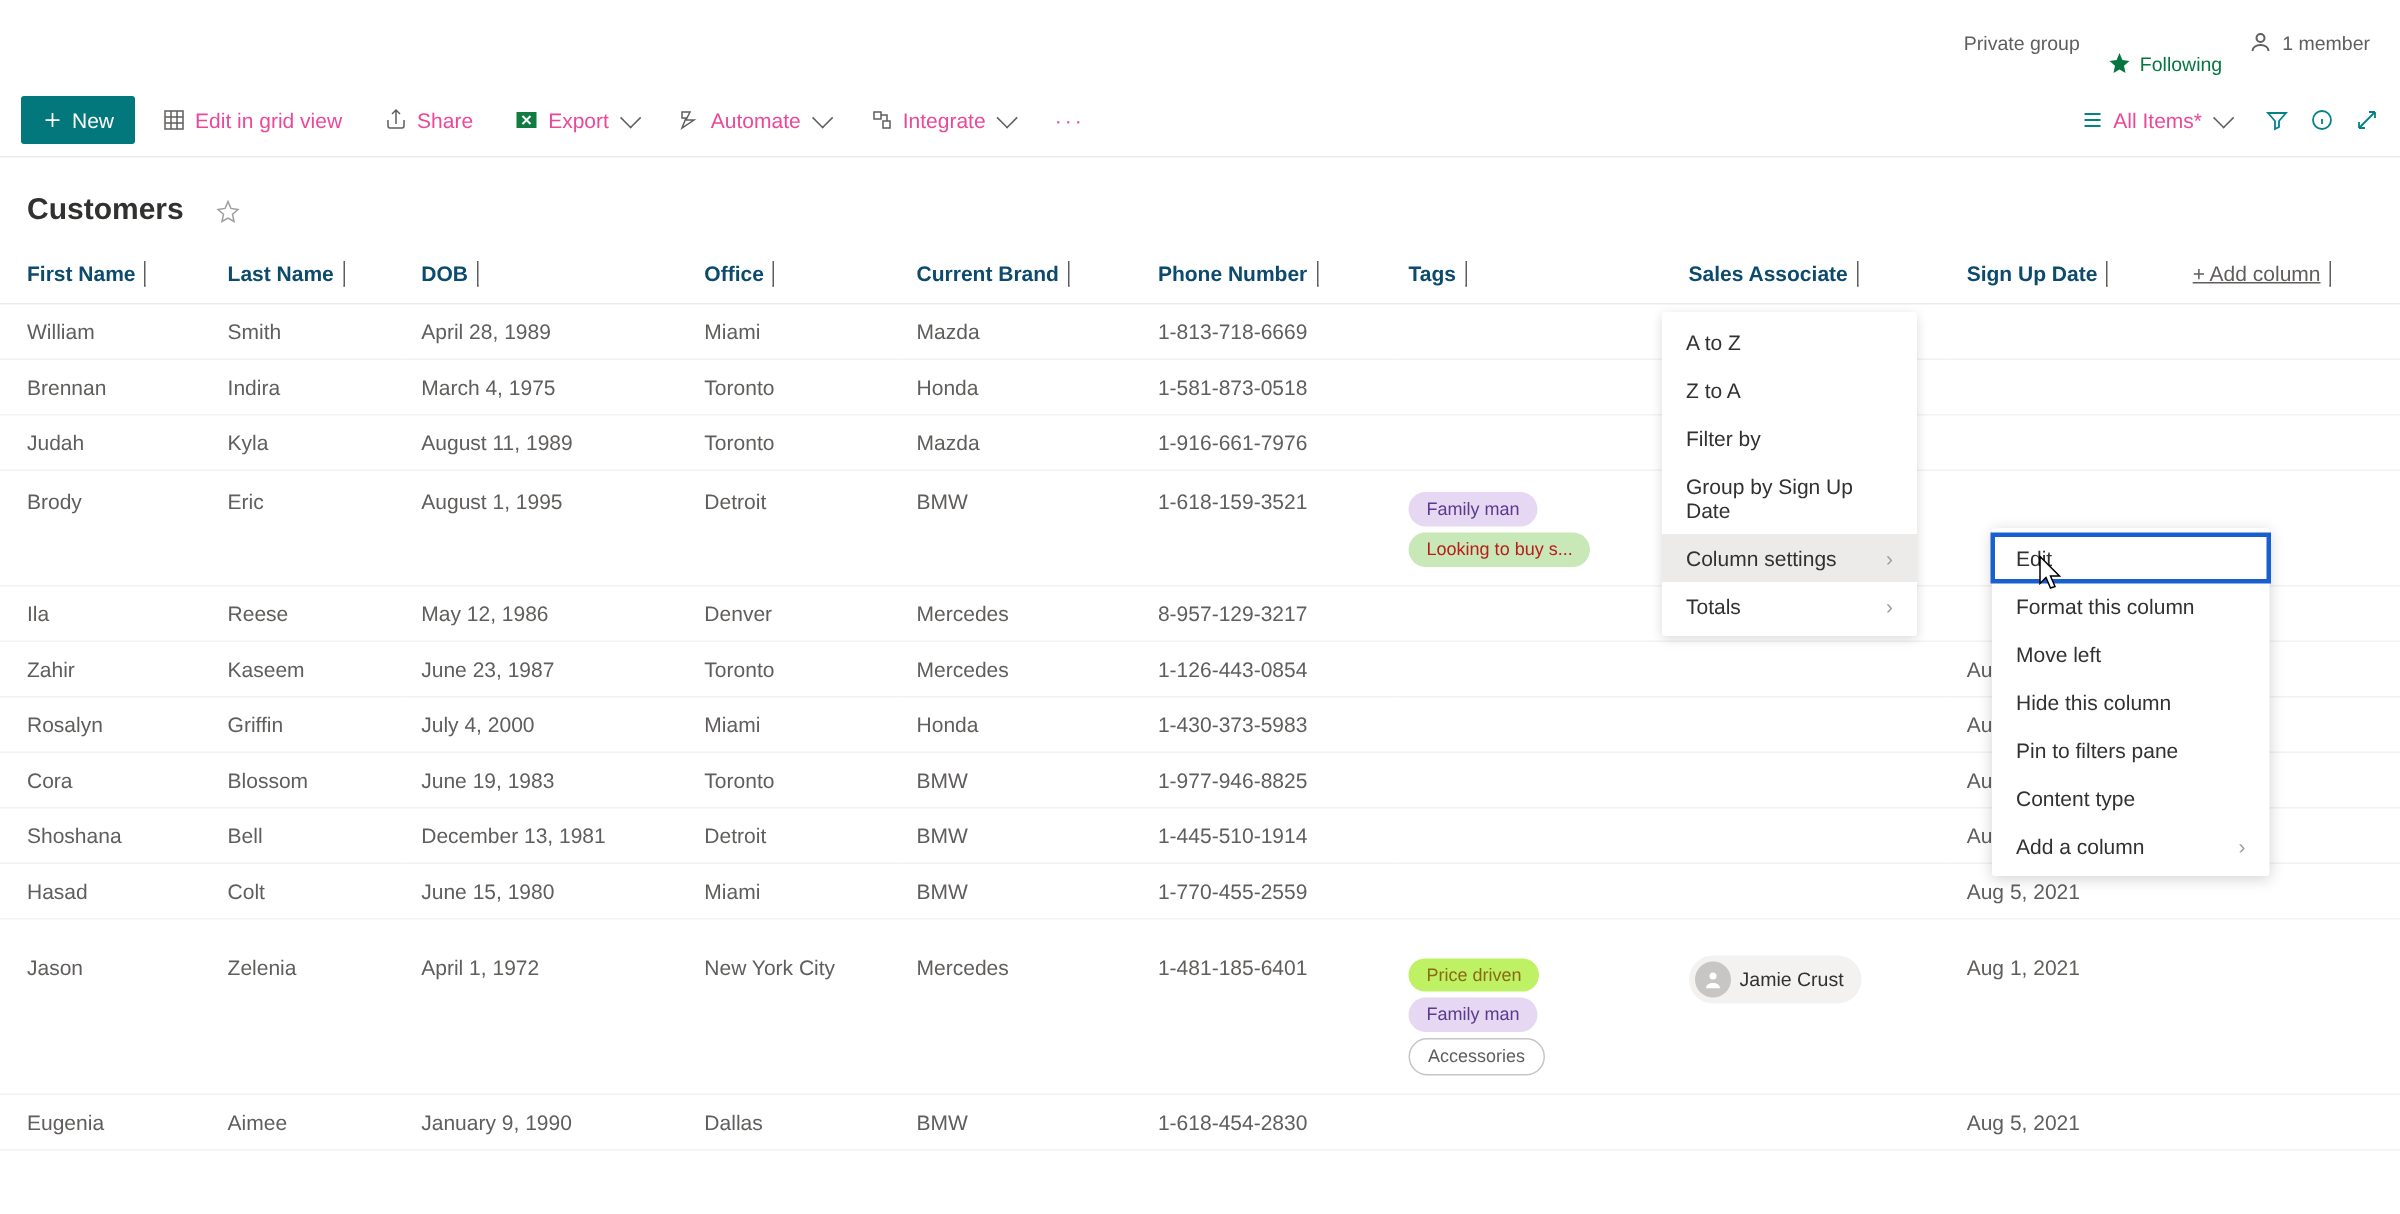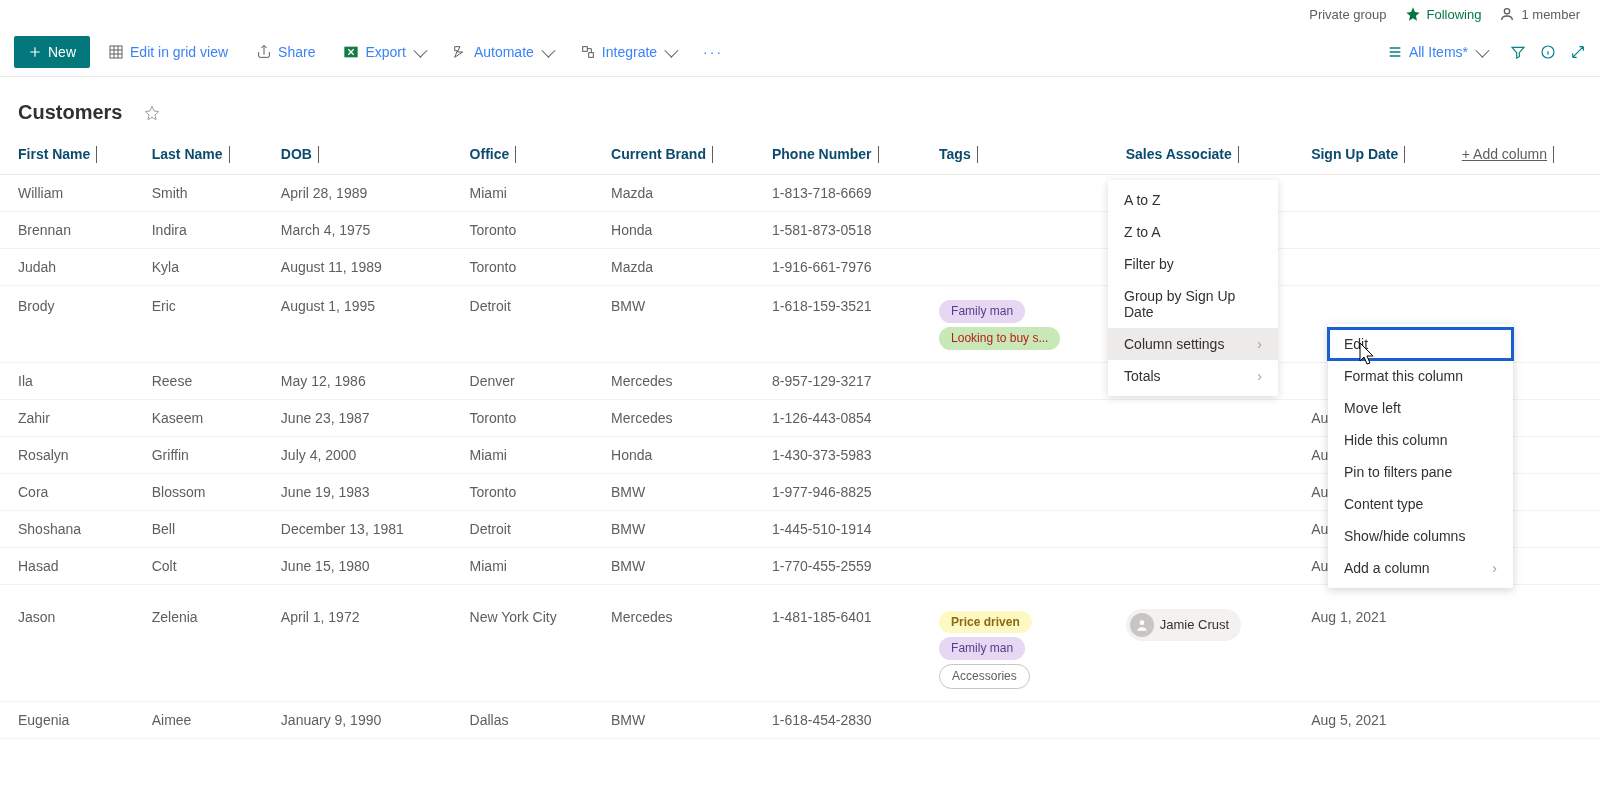--- a/index.html
+++ b/index.html
@@ -13,38 +13,38 @@
 
     .top-strip {
       display: flex;
       justify-content: flex-end;
       align-items: center;
       padding: 6px 20px;
       font-size: 13px;
       color: #605e5c;
       gap: 18px;
     }
-    .top-strip .following { display:flex; align-items:center; gap:6px; color:#057642;}
+    .top-strip .following { display:flex; align-items:center; gap:6px; color:#057642;margin-top:28px;}
     .top-strip .member { display:flex; align-items:center; gap:6px;}
 
     .command-bar {
       display: flex;
       align-items: center;
       padding: 8px 14px;
       gap: 8px;
       border-bottom: 1px solid #edebe9;
     }
     .cmd-btn {
       display: inline-flex;
       align-items: center;
       gap: 6px;
       padding: 6px 10px;
       border-radius: 2px;
       cursor: pointer;
-      color: #3b82f6;
+      color: #ec4899;
       font-size: 14px;
     }
     .cmd-btn svg, .top-strip svg { flex-shrink:0; }
     .new-btn {
       background: #03787c;
       color: #fff;
       padding: 8px 14px;
       font-weight: 400;
     }
     .cmd-right { margin-left:auto; display:flex; align-items:center; gap:14px;}
@@ -93,21 +93,21 @@
     .tag {
       display:inline-block;
       padding: 3px 12px;
       border-radius: 14px;
       font-size: 12px;
       margin: 2px 0;
       line-height:1.4;
     }
     .tag.purple { background:#e6d7f2; color:#5b3a8c;}
     .tag.green { background:#c9e8b8; color:#b91c1c;}
-    .tag.yellow { background:#fef9c3; color:#8a6a12;font-weight:bold;}
+    .tag.yellow { background:#bef264; color:#8a6a12;}
     .tag.grey { background:#fff; color:#605e5c; border:1px solid #c8c6c4;}
     .person {
       display:inline-flex; align-items:center; gap:6px;
       background:#f3f2f1; padding:4px 12px 4px 4px; border-radius:16px;
       font-size:13px; color:#323130;
     }
     .avatar-circle {
       width:24px; height:24px; border-radius:50%;
       background:#c8c6c4; display:flex; align-items:center; justify-content:center;
     }
@@ -483,23 +483,20 @@
       <div class="sub-menu-item">
         <span>Hide this column</span>
       </div>
       <div class="sub-menu-item">
         <span>Pin to filters pane</span>
       </div>
       <div class="sub-menu-item">
         <span>Content type</span>
       </div>
       <div class="sub-menu-item">
-        <span>Show/hide columns</span>
-      </div>
-      <div class="sub-menu-item">
         <span>Add a column</span>
         <span style="color: rgb(161, 159, 157);">›</span>
       </div>
     </div>
 
   <svg class="cursor-img" width="20" height="26" viewBox="0 0 20 26">
       <path d="M2 2l0 18 4-4 3 7 3-1-3-7 6 0z" fill="#fff" stroke="#000" stroke-width="1"></path>
     </svg>
 </div>
 

